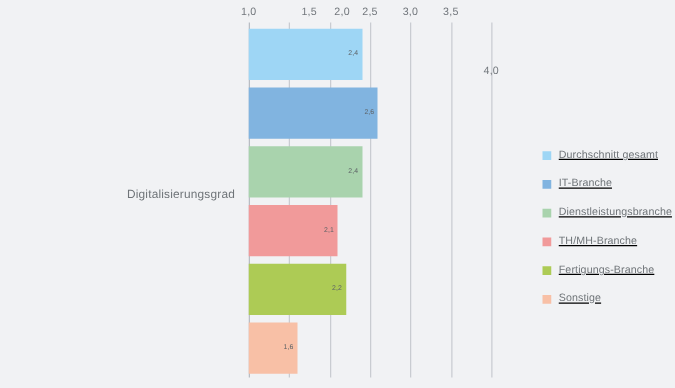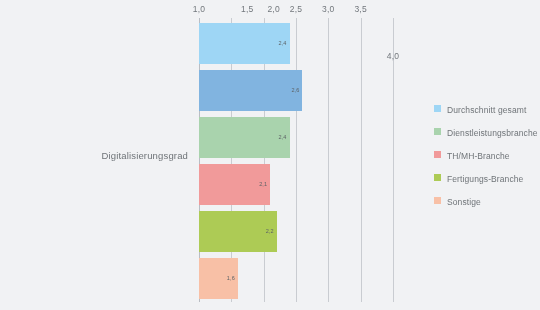--- a/index.html
+++ b/index.html
@@ -97,22 +97,23 @@
 
   
   .legend {
     position: absolute;
     left: 434px;
     top: 105px;
     width: 104px;
   }
   .legend-item {
     display: flex;
-    align-items: flex-start;
+    align-items: flex-end;
     height: 23px;
+    text-decoration: underline;
   }
   .legend-swatch {
     width: 7px;
     height: 7px;
     flex: 0 0 7px;
     margin-right: 6px;
   }
   .legend-text {
     font-size: 8.5px;
     color: #6f7478;
@@ -176,20 +177,24 @@
         </div>
       </div>
     </div>
 
   <div class="legend" id="legend-area">
       <div class="legend-item">
         <span class="legend-swatch" style="background: rgb(158, 214, 245);"></span>
         <span class="legend-text">Durchschnitt gesamt</span>
       </div>
       <div class="legend-item">
+        <span class="legend-swatch" style="background: rgb(129, 180, 224);"></span>
+        <span class="legend-text">IT-Branche</span>
+      </div>
+      <div class="legend-item">
         <span class="legend-swatch" style="background: rgb(169, 211, 173);"></span>
         <span class="legend-text">Dienstleistungsbranche</span>
       </div>
       <div class="legend-item">
         <span class="legend-swatch" style="background: rgb(241, 154, 154);"></span>
         <span class="legend-text">TH/MH-Branche</span>
       </div>
       <div class="legend-item">
         <span class="legend-swatch" style="background: rgb(173, 203, 85);"></span>
         <span class="legend-text">Fertigungs-Branche</span>

